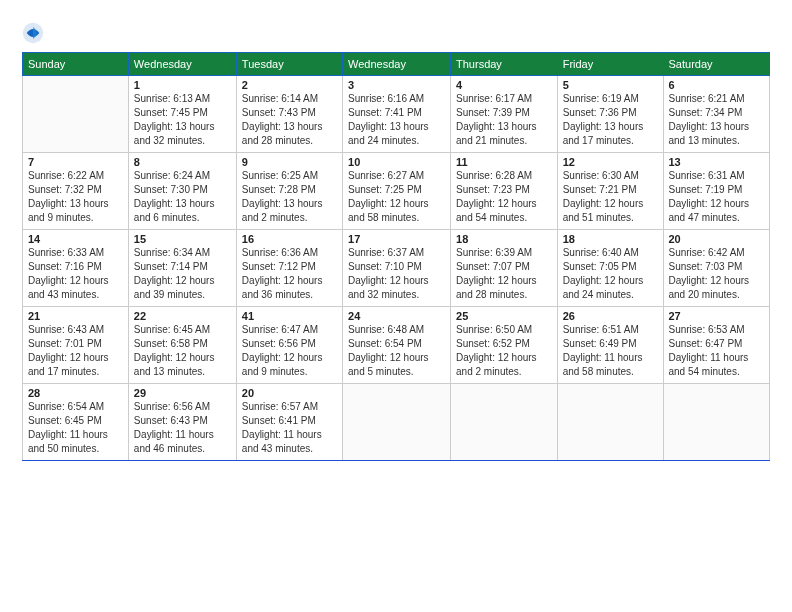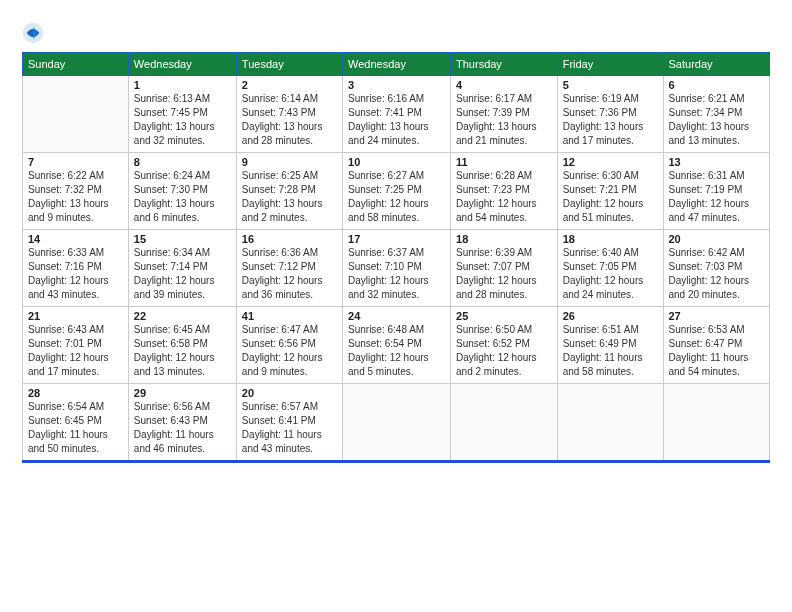--- a/index.html
+++ b/index.html
@@ -82,21 +82,21 @@
     }
     .day-info {
       font-size: 10px;
       color: #333;
       line-height: 1.4;
     }
     .empty-cell {
       background: #fafafa;
     }
     tr:last-child td {
-      border-bottom: 3px solid #1d4ed8;
+      border-bottom: 1px solid #1d4ed8;
     }
   </style>
 </head>
 <body>
 
 <div class="page">
   <div class="header-row">
     <div class="logo">
       <svg class="logo-icon" viewBox="0 0 28 28" fill="none" xmlns="http://www.w3.org/2000/svg">
         <circle cx="14" cy="14" r="13" fill="#1565C0" opacity="0.15"></circle>

